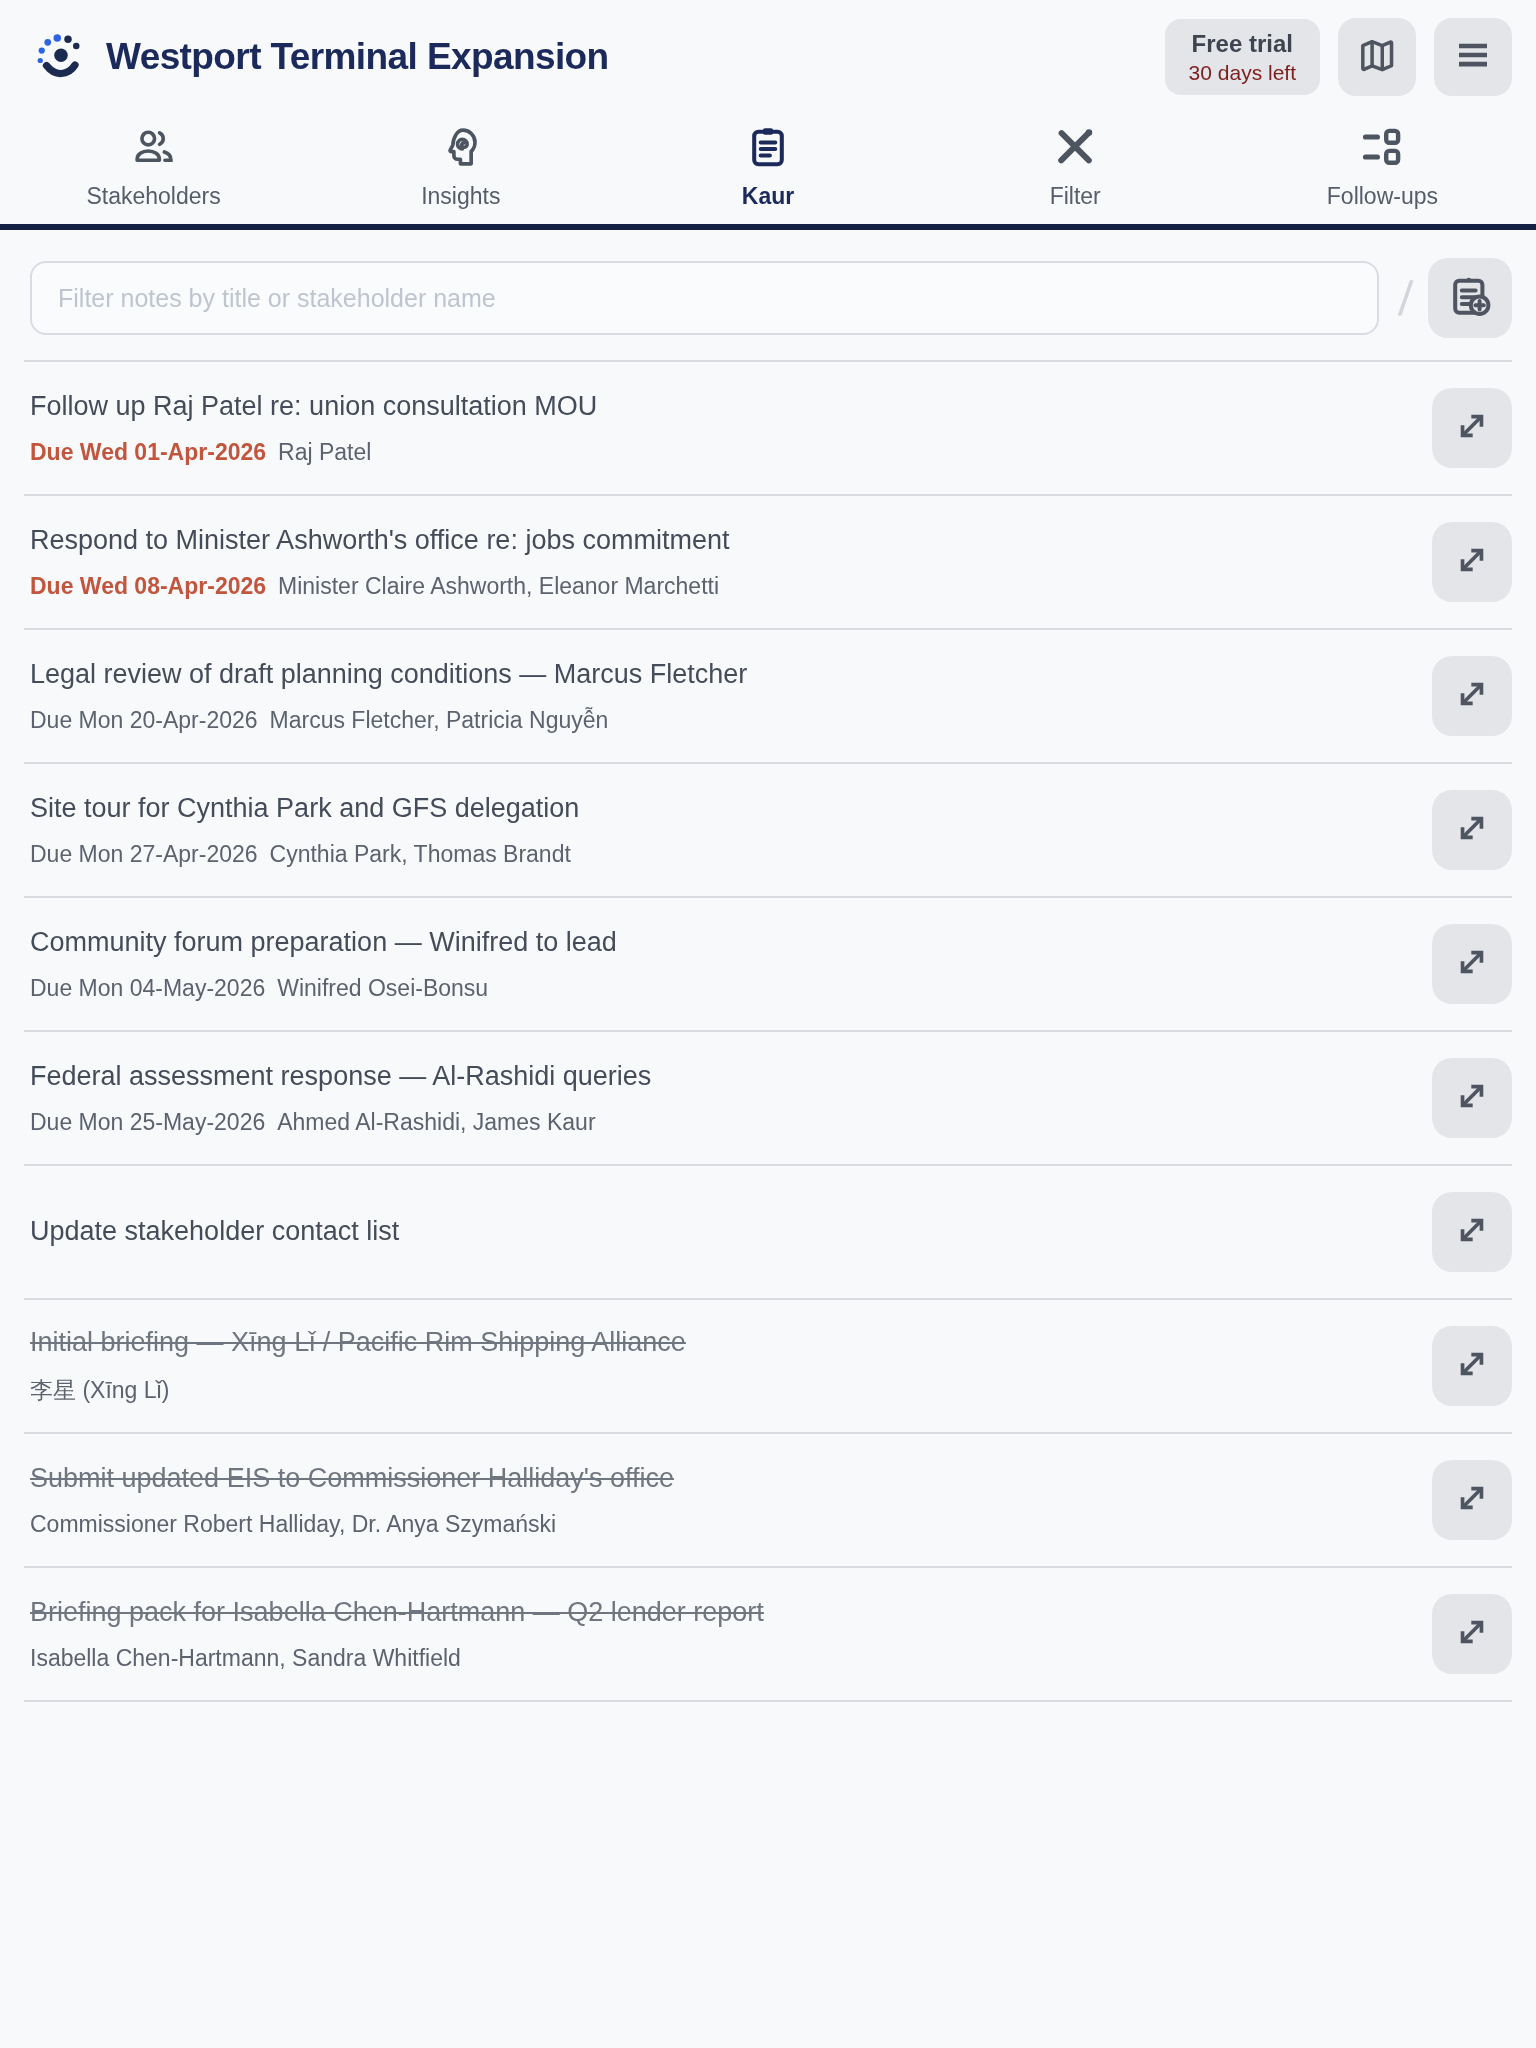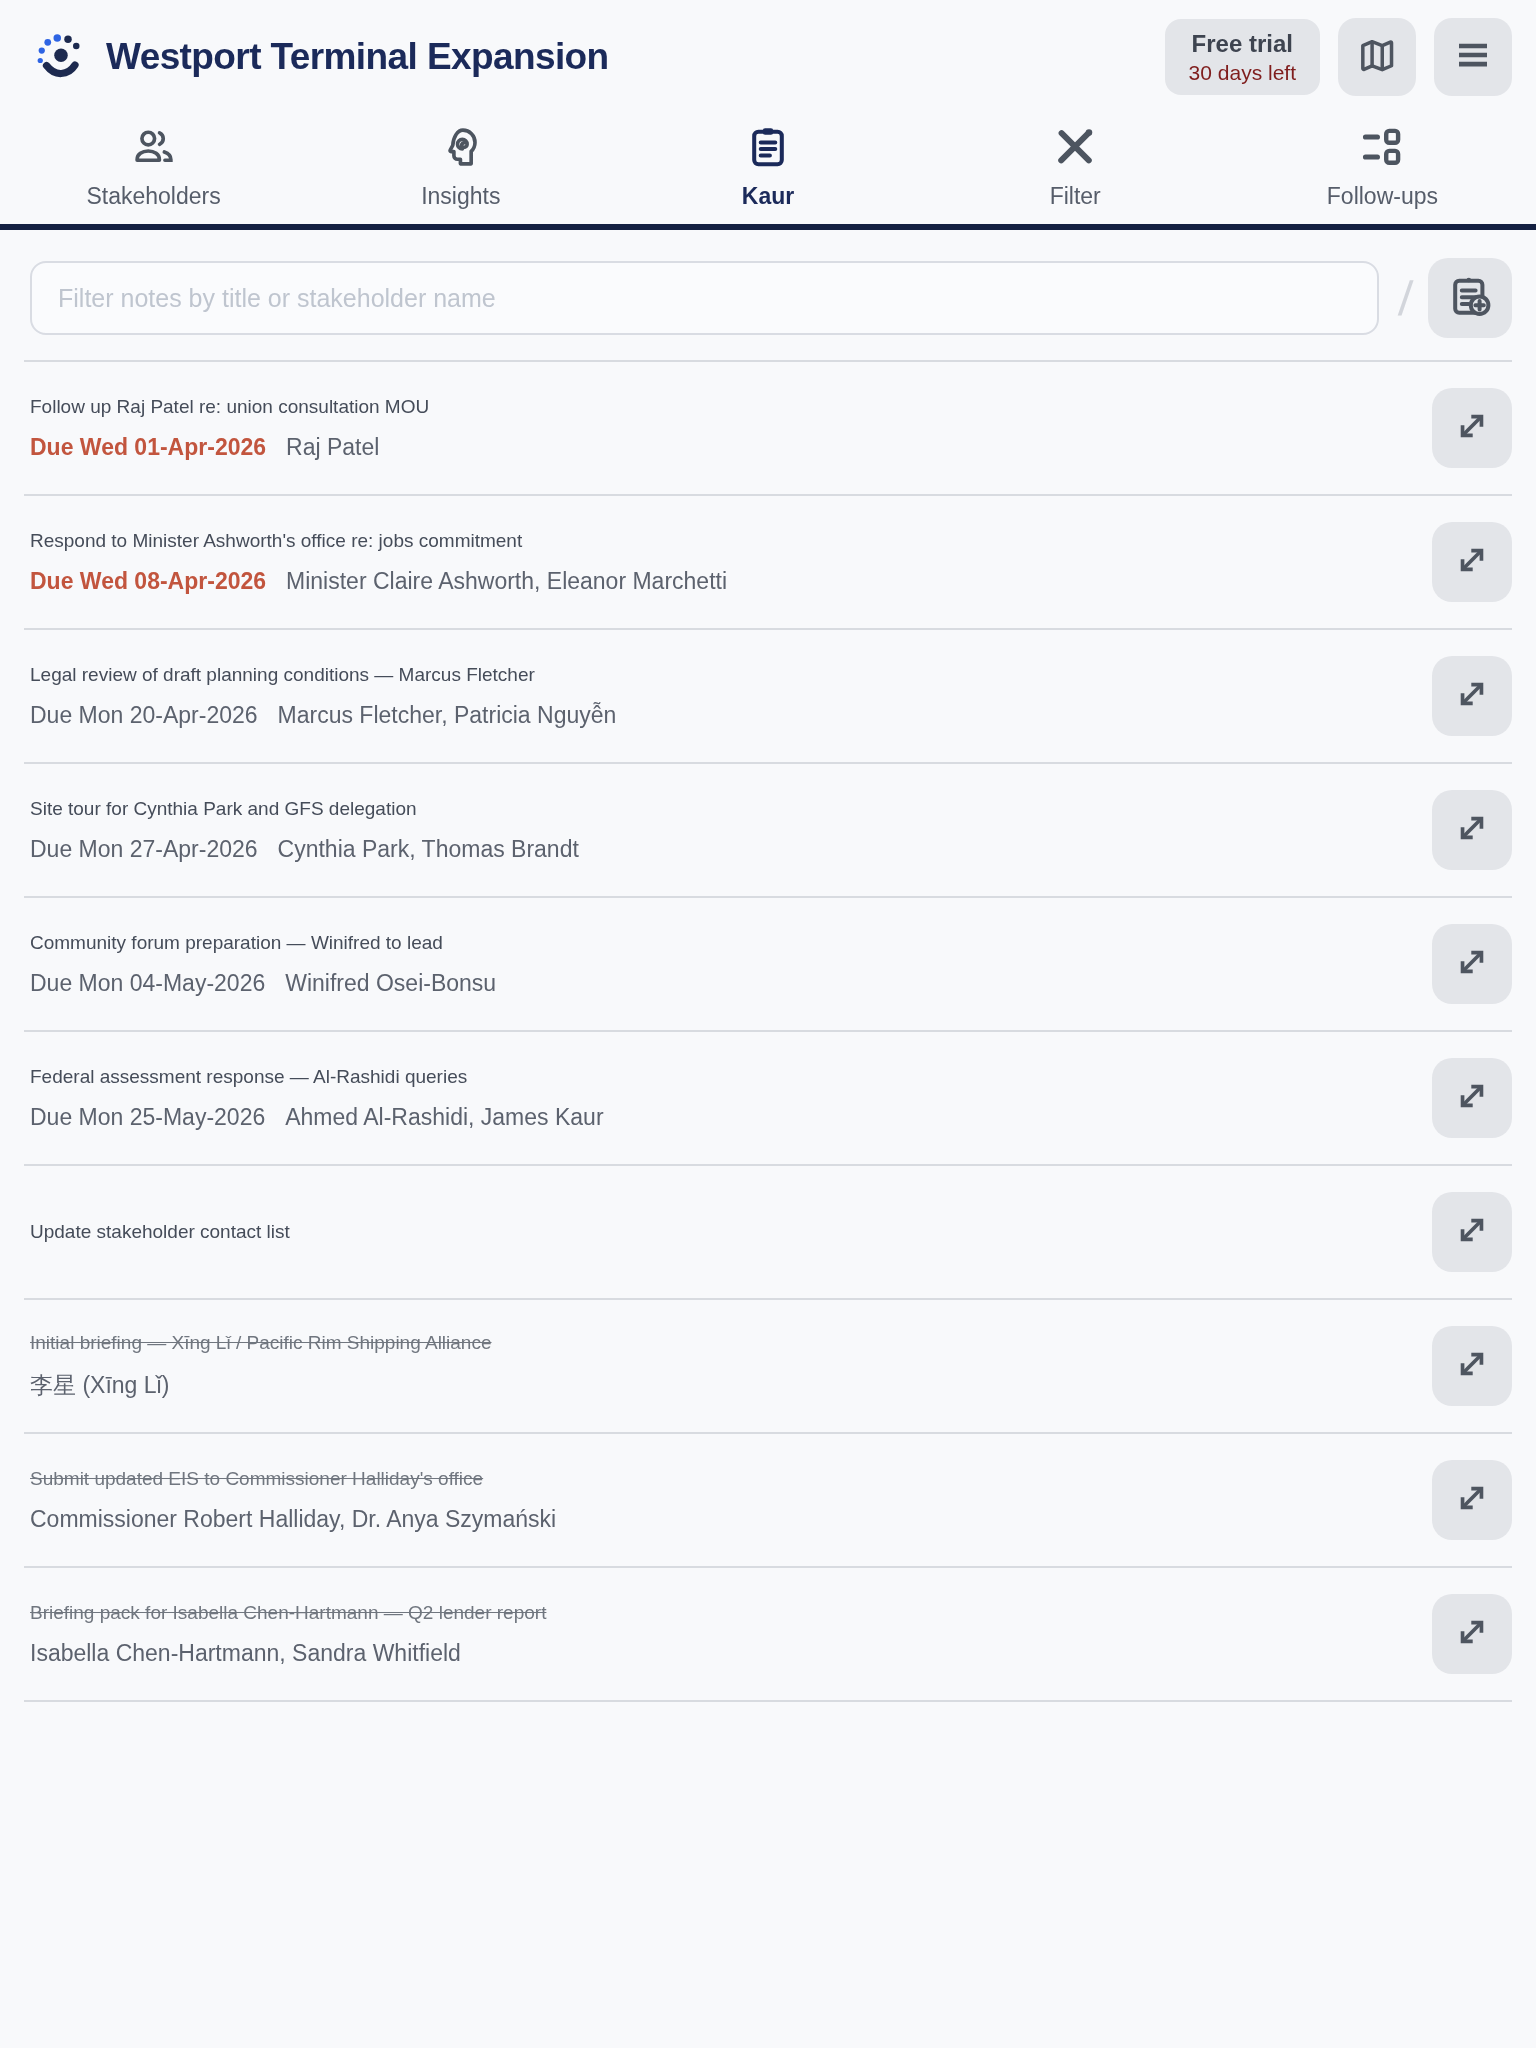--- a/index.html
+++ b/index.html
@@ -31,23 +31,23 @@
   .filter-input { flex:1; height:74px; border:2px solid #d9dce3; border-radius:16px; background:#fafbfd; font-size:25px; color:#3c434f; padding:0 26px; outline:none; font-family:"Liberation Sans", sans-serif; }
   .filter-input::placeholder { color:#bfc5cf; }
   .slash-hint { font-size:48px; color:#d2d5db; padding:0 16px 0 20px; font-weight:300; transform:skewX(-4deg); }
   .add-note-btn { width:84px; height:80px; background:#e3e5e9; border-radius:20px; display:flex; align-items:center; justify-content:center; color:#4e5560; cursor:pointer; flex:none; }
   .add-note-btn svg { width:48px; height:48px; }
 
   
   .note-list { margin:0 24px; border-top:2px solid #d8dbe0; }
   .note-row { display:flex; align-items:center; min-height:134px; padding:0 0 0 6px; border-bottom:2px solid #d8dbe0; }
   .note-main { flex:1; min-width:0; padding-right:30px; }
-  .note-title { font-size:19px; color:#454c59; line-height:1.25; }
+  .note-title { font-size:27px; color:#454c59; line-height:1.25; }
   .note-title.done { color:#70767f; text-decoration:line-through; }
-  .note-meta { margin-top:15px; font-size:23px; color:#5c626e; display:flex; gap:20px; align-items:flex-start; }
+  .note-meta { margin-top:15px; font-size:23px; color:#5c626e; display:flex; gap:12px; align-items:flex-start; }
   .note-due { color:#5c626e; white-space:nowrap; }
   .note-due.overdue { color:#c2553e; font-weight:bold; }
   .note-stakeholders { color:#5c626e; }
   .expand-btn { width:80px; height:80px; border-radius:20px; background:#e3e5e9; display:flex; align-items:center; justify-content:center; color:#4e5560; flex:none; cursor:pointer; }
   .expand-btn svg { width:42px; height:42px; }
 </style>
 </head>
 <body>
 
 <div class="app">

